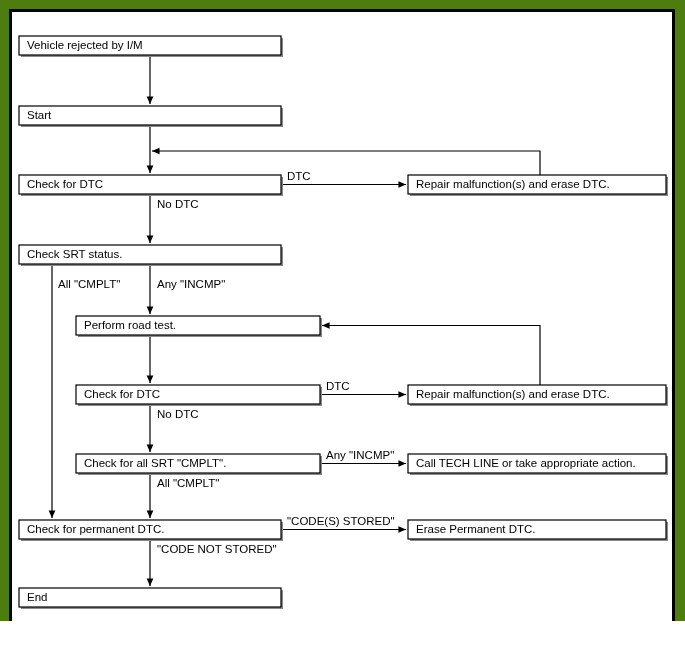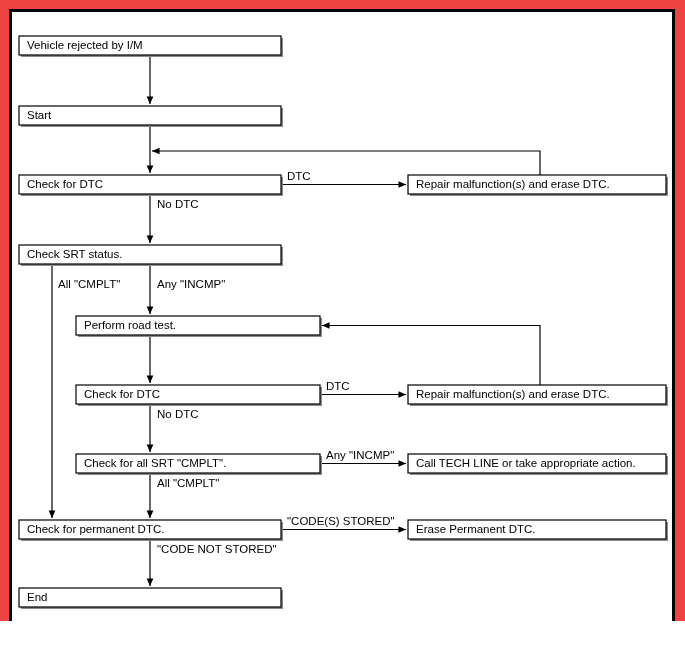--- a/index.html
+++ b/index.html
@@ -4,21 +4,21 @@
 <style>
   html, body {
     margin: 0;
     padding: 0;
     background: #ffffff;
   }
   #page {
     position: relative;
     width: 685px;
     height: 621px;
-    background: #ef4444;
+    background: #4d7c0f;
     font-family: "Liberation Sans", sans-serif;
     overflow: hidden;
     text-align: right;
   }
   #frame {
     position: absolute;
     left: 9px;
     top: 9px;
     width: 666px;
     height: 632px;

